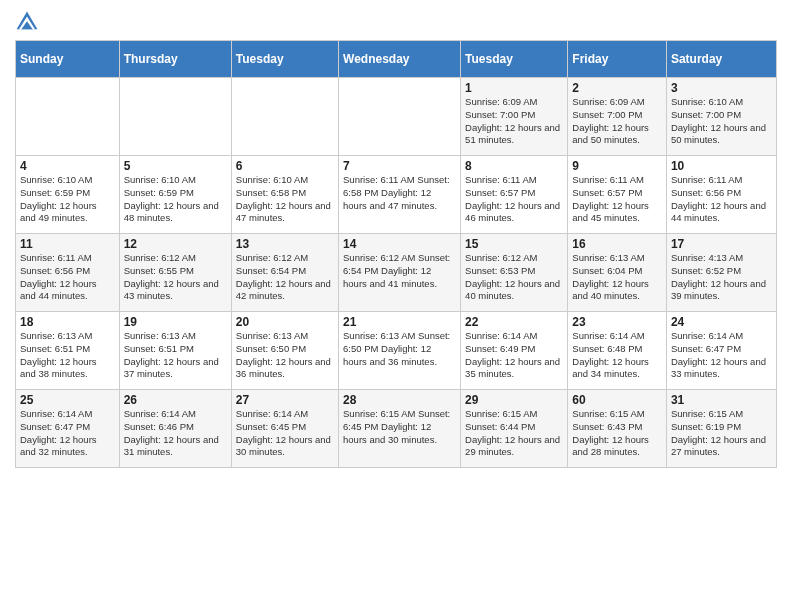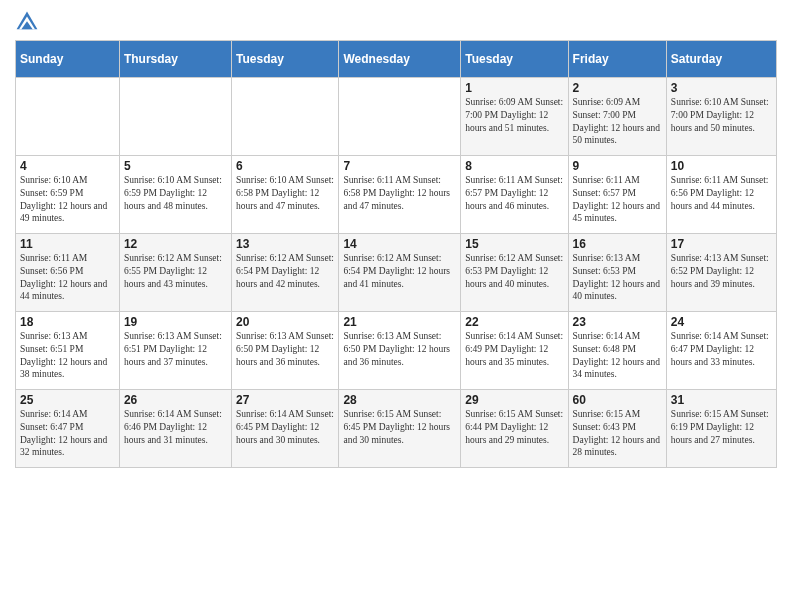--- a/index.html
+++ b/index.html
@@ -88,21 +88,20 @@
       font-size: 12px;
       font-weight: bold;
       color: #222;
       display: block;
       margin-bottom: 1px;
     }
     .day-info {
       font-size: 9.5px;
       color: #333;
       line-height: 1.35;
-      font-family: Liberation Serif, serif;
     }
     .empty-cell {
       background: #fff !important;
     }
   </style>
 </head>
 <body>
 
 <div class="container">
   <div class="header-row">
@@ -246,21 +245,21 @@
           <td>
             <span class="day-num">15</span>
             <div class="day-info">Sunrise: 6:12 AM
 Sunset: 6:53 PM
 Daylight: 12 hours
 and 40 minutes.</div>
           </td>
           <td>
             <span class="day-num">16</span>
             <div class="day-info">Sunrise: 6:13 AM
-Sunset: 6:53 PM
+Sunset: 6:04 PM
 Daylight: 12 hours
 and 40 minutes.</div>
           </td>
           <td>
             <span class="day-num">17</span>
             <div class="day-info">Sunrise: 4:13 AM
 Sunset: 6:52 PM
 Daylight: 12 hours
 and 39 minutes.</div>
           </td>

